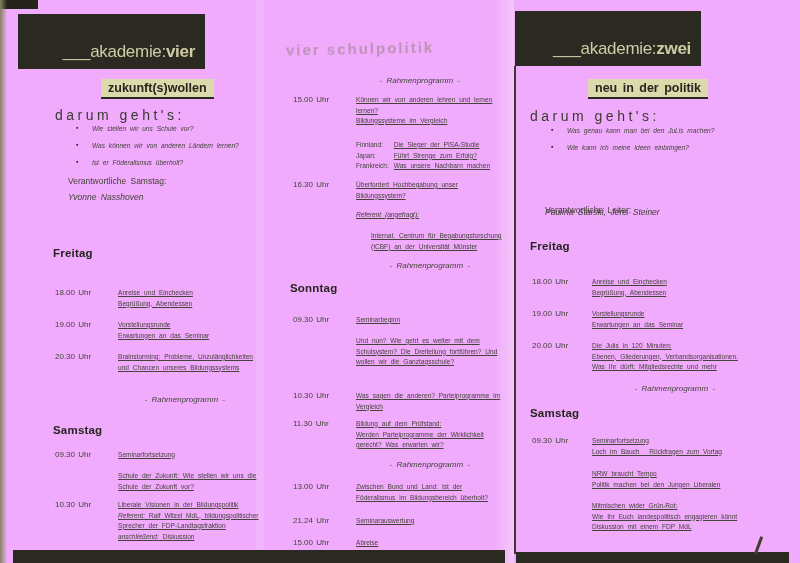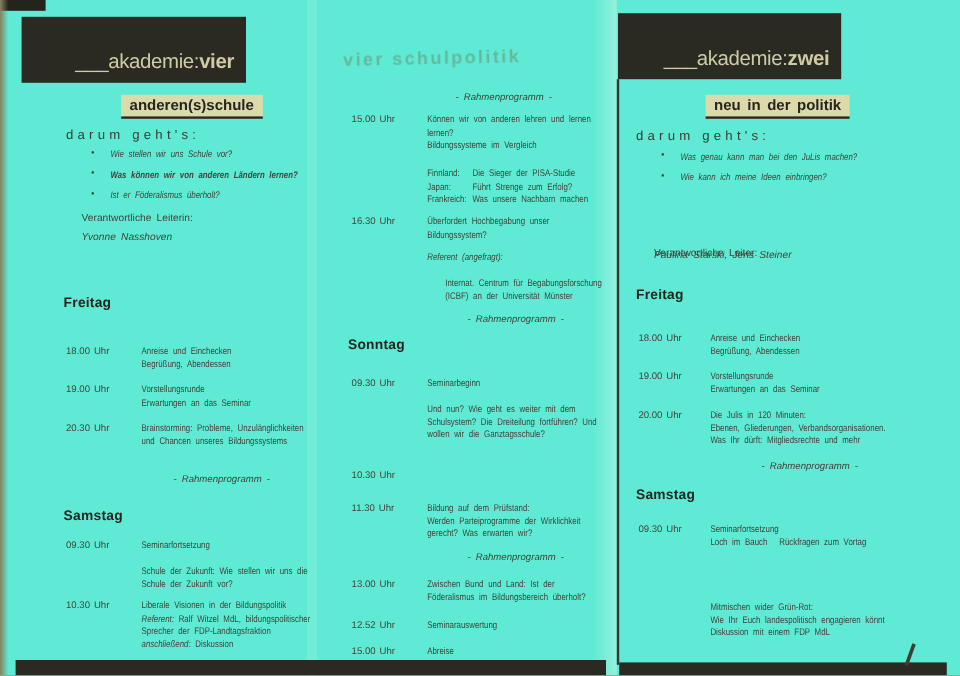--- a/index.html
+++ b/index.html
@@ -1,18 +1,18 @@
 <!DOCTYPE html>
 <html><head>
 <meta charset="utf-8">
 <style>
   html,body{margin:0;padding:0;background:#8f8d74;}
   .page{
     position:relative; width:800px; height:563px; overflow:hidden;
-    background:#5eead4;
+    background:#f0abfc;
     font-family:"Liberation Sans", sans-serif;
     color:#45433a;
   }
   
   .edge-left{position:absolute;left:0;top:0;width:7px;height:563px;
     background:linear-gradient(90deg,#85835f,rgba(0,0,0,0));}
   .fold-soft{position:absolute;left:256px;top:0;width:8px;height:563px;
     background:rgba(255,255,244,0.12);}
   .crease-light{position:absolute;left:494px;top:0;width:20px;height:563px;
     background:linear-gradient(90deg,rgba(0,0,0,0),rgba(252,252,238,0.35));}
@@ -22,35 +22,35 @@
 
   .headbox{position:absolute;background:#2b2a22;}
   .brand{position:absolute;right:10px;bottom:7px;font-size:17px;letter-spacing:-0.3px;
     color:#cfcba4;white-space:nowrap;}
   .brand b{font-weight:bold;}
 
   .subtitle{position:absolute;display:inline-block;background:#dcd9ab;
     padding:2px 7px 2px 7px;border-bottom:2.5px solid #2a2921;
     font-size:12.5px;font-weight:bold;color:#26251f;word-spacing:2px;white-space:nowrap;}
 
-  .about{position:absolute;font-size:11px;letter-spacing:3.5px;color:#3c3a30;white-space:nowrap;}
+  .about{position:absolute;font-size:14px;letter-spacing:3.5px;color:#3c3a30;white-space:nowrap;}
 
   .bullet{position:absolute;font-size:8px;font-style:italic;white-space:nowrap;}
   .blt{display:inline-block;width:16px;font-style:normal;font-size:7px;vertical-align:top;color:#2e2d25;}
   .blt::before{content:"▪";}
   .btxt{display:inline-block;vertical-align:top;}
   .btxt .ln{font-style:italic;}
 
   .plain{position:absolute;font-size:8.5px;white-space:nowrap;word-spacing:2px;}
   .names{font-style:italic;}
 
   .day{position:absolute;font-size:11.5px;font-weight:bold;color:#26251f;letter-spacing:0.2px;}
 
   .time{position:absolute;font-size:8px;white-space:nowrap;word-spacing:1px;}
-  .desc{position:absolute;font-size:8px;line-height:10.5px;}
+  .desc{position:absolute;font-size:8px;line-height:10.5px;text-decoration:underline;}
   .ln{display:block;transform:scaleX(0.82);transform-origin:0 0;white-space:nowrap;word-spacing:2.5px;}
   .it{font-style:italic;}
 
   .rahmen{position:absolute;font-size:8px;font-style:italic;text-align:right;word-spacing:2px;}
 
   .ghost{position:absolute;font-size:15px;font-weight:bold;letter-spacing:2px;
     color:#6e6b45;opacity:0.38;filter:blur(0.6px);transform:rotate(-1.2deg);white-space:nowrap;}
 
   .bar{position:absolute;background:#2b2a22;}
   .slash{position:absolute;left:757px;top:536px;width:2.5px;height:19px;background:#403f2d;
@@ -65,35 +65,35 @@
 
   <div class="corner-mark"></div>
   <div class="edge-left"></div>
   <div class="fold-soft"></div>
   <div class="crease-light"></div>
   <div class="crease-dark"></div>
 
   <div class="headbox" style="left:18px;top:14px;width:187px;height:55px;">
     <div class="brand"><span>___akademie:</span><b>vier</b></div>
   </div>
-  <div class="subtitle" style="left:101px;top:79px;">anderen(s)schule</div>
+  <div class="subtitle" style="left:101px;top:79px;">zukunft(s)wollen</div>
 
   <div class="about" style="left:55px;top:107px;">darum geht's:</div>
 
   <div class="bullet" style="left:76px;top:124px;">
     <span class="blt"></span><span class="btxt"><span class="ln">Wie stellen wir uns Schule vor?</span></span>
   </div>
-  <div class="bullet" style="left:76px;top:141px;font-weight:bold;">
+  <div class="bullet" style="left:76px;top:141px;">
     <span class="blt"></span><span class="btxt"><span class="ln">Was können wir von anderen Ländern lernen?</span></span>
   </div>
   <div class="bullet" style="left:76px;top:158px;">
     <span class="blt"></span><span class="btxt"><span class="ln">Ist er Föderalismus überholt?</span></span>
   </div>
 
-  <div class="plain" style="left:68px;top:176px;">Verantwortliche Leiterin:</div>
+  <div class="plain" style="left:68px;top:176px;">Verantwortliche Samstag:</div>
   <div class="plain names" style="left:68px;top:192px;">Yvonne Nasshoven</div>
 
   <div class="day" style="left:53px;top:247px;">Freitag</div>
 
   <div class="time" style="left:55px;top:288px;">18.00 Uhr</div>
   <div class="desc" style="left:118px;top:288px;width:140px;">
     <span class="ln">Anreise und Einchecken</span>
     <span class="ln">Begrüßung, Abendessen</span>
   </div>
 
@@ -170,37 +170,41 @@
   <div class="desc" style="left:356px;top:315px;width:145px;">
     <span class="ln">Seminarbeginn</span>
   </div>
   <div class="desc" style="left:356px;top:336px;width:145px;">
     <span class="ln">Und nun? Wie geht es weiter mit dem</span>
     <span class="ln">Schulsystem? Die Dreiteilung fortführen? Und</span>
     <span class="ln">wollen wir die Ganztagsschule?</span>
   </div>
 
   <div class="time" style="left:293px;top:391px;">10.30 Uhr</div>
+  <div class="desc" style="left:356px;top:391px;width:145px;">
+    <span class="ln">Was sagen die anderen? Parteiprogramme im</span>
+    <span class="ln">Vergleich</span>
+  </div>
 
   <div class="time" style="left:293px;top:419px;">11.30 Uhr</div>
   <div class="desc" style="left:356px;top:419px;width:145px;">
     <span class="ln">Bildung auf dem Prüfstand:</span>
     <span class="ln">Werden Parteiprogramme der Wirklichkeit</span>
     <span class="ln">gerecht? Was erwarten wir?</span>
   </div>
 
   <div class="rahmen" style="left:330px;top:460px;width:140px;">- Rahmenprogramm -</div>
 
   <div class="time" style="left:293px;top:482px;">13.00 Uhr</div>
   <div class="desc" style="left:356px;top:482px;width:145px;">
     <span class="ln">Zwischen Bund und Land: Ist der</span>
     <span class="ln">Föderalismus im Bildungsbereich überholt?</span>
   </div>
 
-  <div class="time" style="left:293px;top:516px;">12.52 Uhr</div>
+  <div class="time" style="left:293px;top:516px;">21.24 Uhr</div>
   <div class="desc" style="left:356px;top:516px;width:145px;">
     <span class="ln">Seminarauswertung</span>
   </div>
 
   <div class="time" style="left:293px;top:538px;">15.00 Uhr</div>
   <div class="desc" style="left:356px;top:538px;width:145px;">
     <span class="ln">Abreise</span>
   </div>
 
   <div class="headbox" style="left:515px;top:11px;width:186px;height:55px;">
@@ -244,20 +248,24 @@
   <div class="rahmen" style="left:575px;top:384px;width:140px;">- Rahmenprogramm -</div>
 
   <div class="day" style="left:530px;top:407px;">Samstag</div>
 
   <div class="time" style="left:532px;top:436px;">09.30 Uhr</div>
   <div class="desc" style="left:592px;top:436px;width:200px;">
     <span class="ln">Seminarfortsetzung</span>
     <span class="ln">Loch im Bauch  Rückfragen zum Vortag</span>
   </div>
 
+  <div class="desc" style="left:592px;top:469px;width:200px;">
+    <span class="ln">NRW braucht Tempo</span>
+    <span class="ln">Politik machen bei den Jungen Liberalen</span>
+  </div>
 
   <div class="desc" style="left:592px;top:501px;width:200px;">
     <span class="ln">Mitmischen wider Grün-Rot:</span>
     <span class="ln">Wie Ihr Euch landespolitisch engagieren könnt</span>
     <span class="ln">Diskussion mit einem FDP MdL</span>
   </div>
 
   <div class="bar" style="left:13px;top:550px;width:492px;height:13px;"></div>
   <div class="bar" style="left:516px;top:552px;width:273px;height:11px;"></div>
   <div class="slash"></div>

